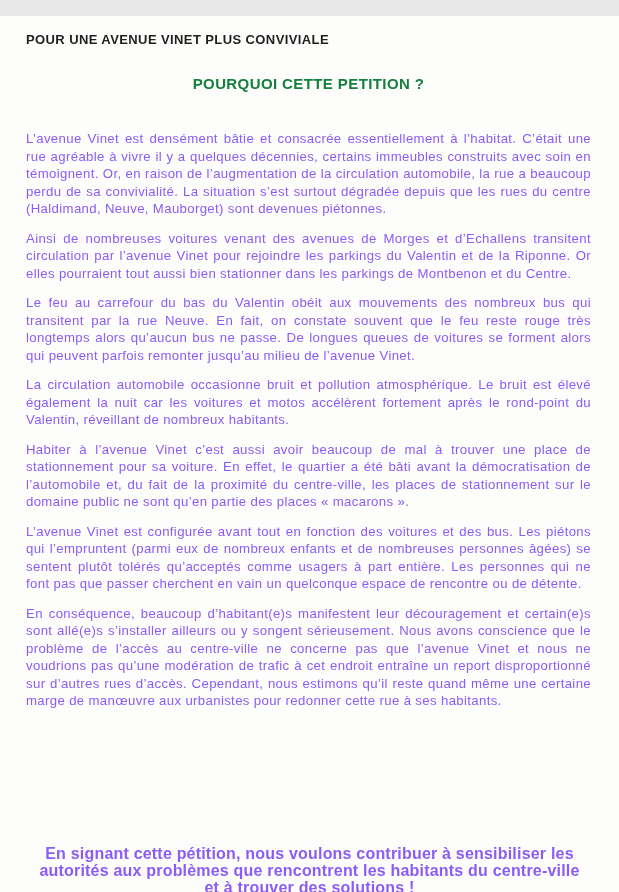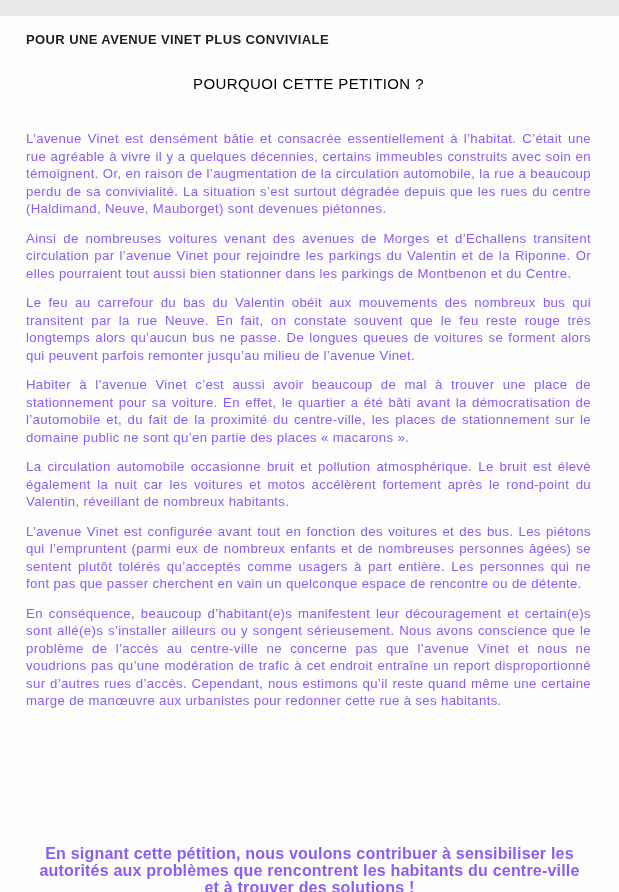--- a/index.html
+++ b/index.html
@@ -21,23 +21,23 @@
   }
   .doc-header {
     font-size: 13px;
     font-weight: bold;
     letter-spacing: 0.4px;
     color: #1f1f1f;
     margin-top: 2px;
   }
   .doc-title {
     font-size: 15px;
-    font-weight: normal;
+    font-weight: bold;
     letter-spacing: 0.4px;
-    color: #000000;
+    color: #15803d;
     text-align: center;
     margin: 28px 0 0 0;
   }
   .doc-body {
     margin-top: 38px;
   }
   .doc-body p {
     font-size: 13.2px;
     line-height: 17.5px;
     letter-spacing: 0.35px;
@@ -73,22 +73,22 @@
 <div class="page">
 
   <div class="doc-header">POUR UNE AVENUE VINET PLUS CONVIVIALE</div>
 
   <h1 class="doc-title">POURQUOI CETTE PETITION ?</h1>
 
   <div class="doc-body">
     <p>L’avenue Vinet est densément bâtie et consacrée essentiellement à l’habitat. C’était une rue agréable à vivre il y a quelques décennies, certains immeubles construits avec soin en témoignent. Or, en raison de l’augmentation de la circulation automobile, la rue a beaucoup perdu de sa convivialité. La situation s’est surtout dégradée depuis que les rues du centre (Haldimand, Neuve, Mauborget) sont devenues piétonnes.</p>
     <p>Ainsi de nombreuses voitures venant des avenues de Morges et d’Echallens transitent circulation par l’avenue Vinet pour rejoindre les parkings du Valentin et de la Riponne. Or elles pourraient tout aussi bien stationner dans les parkings de Montbenon et du Centre.</p>
     <p>Le feu au carrefour du bas du Valentin obéit aux mouvements des nombreux bus qui transitent par la rue Neuve. En fait, on constate souvent que le feu reste rouge très longtemps alors qu’aucun bus ne passe. De longues queues de voitures se forment alors qui peuvent parfois remonter jusqu’au milieu de l’avenue Vinet.</p>
+    <p>La circulation automobile occasionne bruit et pollution atmosphérique. Le bruit est élevé également la nuit car les voitures et motos accélèrent fortement après le rond-point du Valentin, réveillant de nombreux habitants.</p>
     <p>Habiter à l’avenue Vinet c’est aussi avoir beaucoup de mal à trouver une place de stationnement pour sa voiture. En effet, le quartier a été bâti avant la démocratisation de l’automobile et, du fait de la proximité du centre-ville, les places de stationnement sur le domaine public ne sont qu’en partie des places «&nbsp;macarons&nbsp;».</p>
-    <p>La circulation automobile occasionne bruit et pollution atmosphérique. Le bruit est élevé également la nuit car les voitures et motos accélèrent fortement après le rond-point du Valentin, réveillant de nombreux habitants.</p>
     <p>L’avenue Vinet est configurée avant tout en fonction des voitures et des bus. Les piétons qui l’empruntent (parmi eux de nombreux enfants et de nombreuses personnes âgées) se sentent plutôt tolérés qu’acceptés comme usagers à part entière. Les personnes qui ne font pas que passer cherchent en vain un quelconque espace de rencontre ou de détente.</p>
     <p>En conséquence, beaucoup d’habitant(e)s manifestent leur découragement et certain(e)s sont allé(e)s s’installer ailleurs ou y songent sérieusement. Nous avons conscience que le problème de l’accès au centre-ville ne concerne pas que l’avenue Vinet et nous ne voudrions pas qu’une modération de trafic à cet endroit entraîne un report disproportionné sur d’autres rues d’accès. Cependant, nous estimons qu’il reste quand même une certaine marge de manœuvre aux urbanistes pour redonner cette rue à ses habitants.</p>
   </div>
 
   <div class="doc-footer">En signant cette pétition, nous voulons contribuer à sensibiliser les autorités aux problèmes que rencontrent les habitants du centre-ville et à trouver des solutions !</div>
 
   <div class="scan-smudge"></div>
 
 </div>
 

